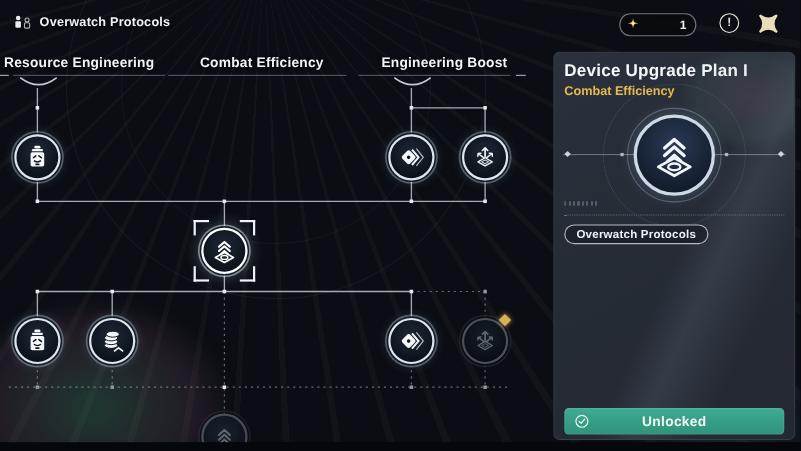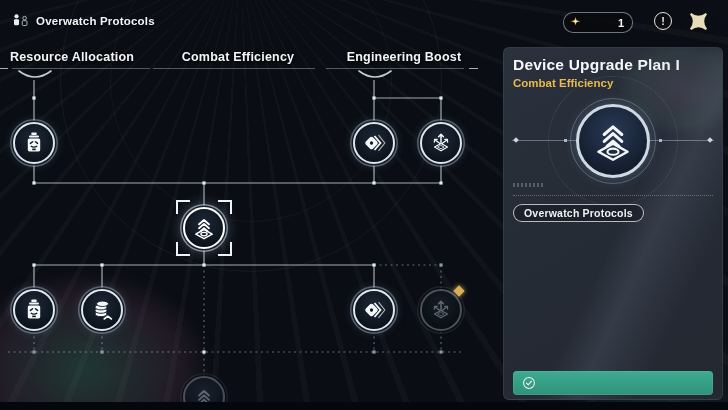--- a/index.html
+++ b/index.html
@@ -144,21 +144,21 @@
   <div class="info-btn">
     <span>!</span>
   </div>
 
   <div class="close-btn">
     <svg width="19" height="17" viewBox="0 0 16 16">
       <path d="M1.2 0 Q8 5.4 14.8 0 L16 1.2 Q10.6 8 16 14.8 L14.8 16 Q8 10.6 1.2 16 L0 14.8 Q5.4 8 0 1.2 Z" fill="#e9dcb8"></path>
     </svg>
   </div>
 
-  <div class="col-header" style="left:72px;">Resource Allocation</div>
+  <div class="col-header" style="left:72px;">Resource Engineering</div>
   <div class="col-header" style="left:238px;">Combat Efficiency</div>
   <div class="col-header" style="left:404px;">Engineering Boost</div>
   <div class="underline bright" style="left:0;width:8px;"></div>
   <div class="underline" style="left:12px;width:138px;"></div>
   <div class="underline" style="left:153px;width:162px;"></div>
   <div class="underline" style="left:326px;width:138px;"></div>
   <div class="underline bright" style="left:469px;width:9px;"></div>
 
   <svg class="arc" style="left:16px;top:69px;" width="38" height="14" viewBox="0 0 38 14">
     <path d="M3 2 Q19 14 35 2" fill="none" stroke="rgba(225,236,246,.85)" stroke-width="1.6" stroke-linecap="round"></path>
@@ -346,17 +346,18 @@
     <div class="tag-pill">Overwatch Protocols</div>
 
 
     <div class="status-btn">
       <span class="chk">
         <svg width="14" height="14" viewBox="0 0 16 16" fill="none" stroke="#eef6f3">
           <circle cx="8" cy="8" r="6.2" stroke-width="1.2"></circle>
           <path d="M5.2 8.2 l1.9 1.9 3.7 -4.2" stroke-width="1.3" stroke-linecap="round" stroke-linejoin="round"></path>
         </svg>
       </span>
+      <span class="lbl">Unlocked</span>
     </div>
   </div>
 
   <div class="bottom-strip"></div>
 </div>
 
 </body></html>

